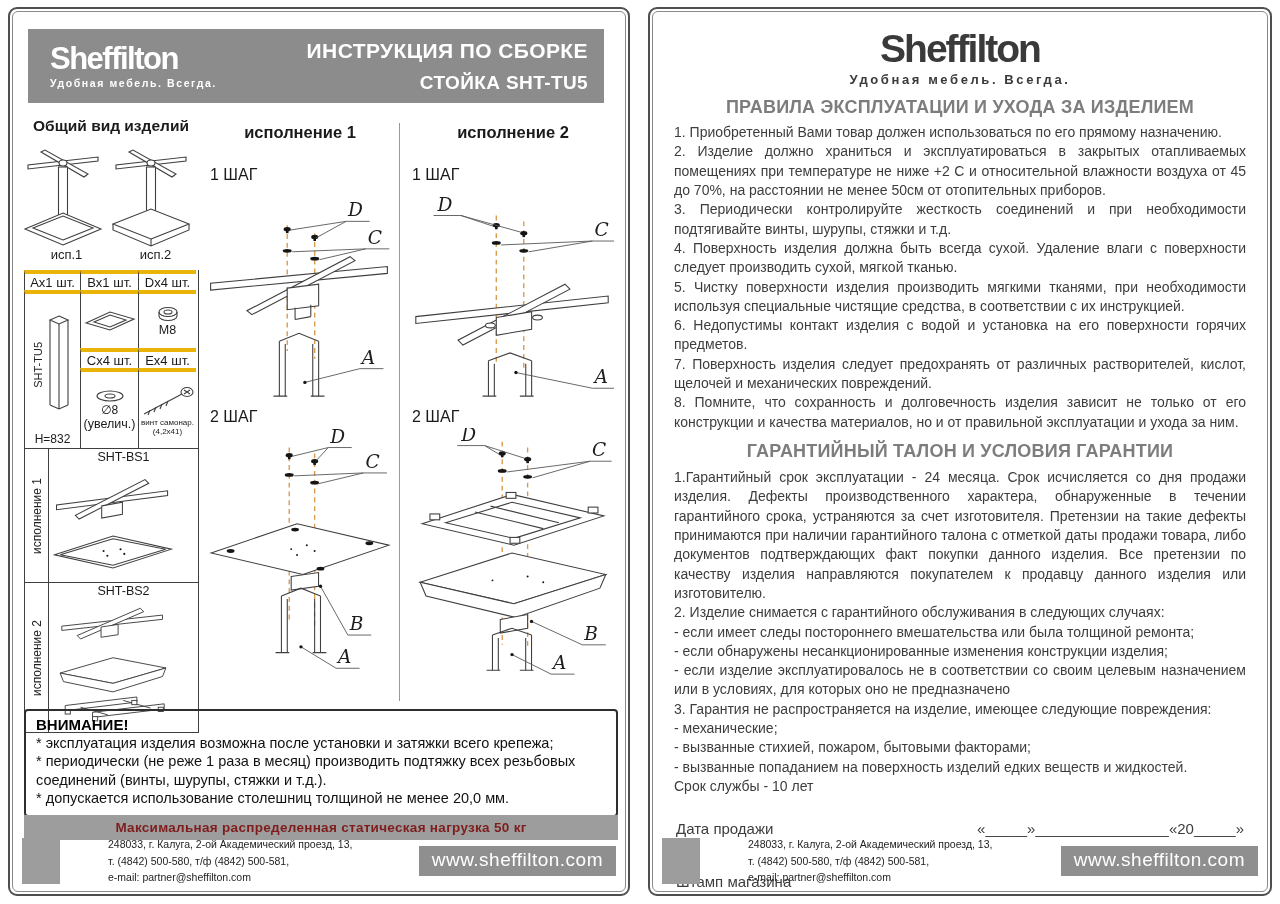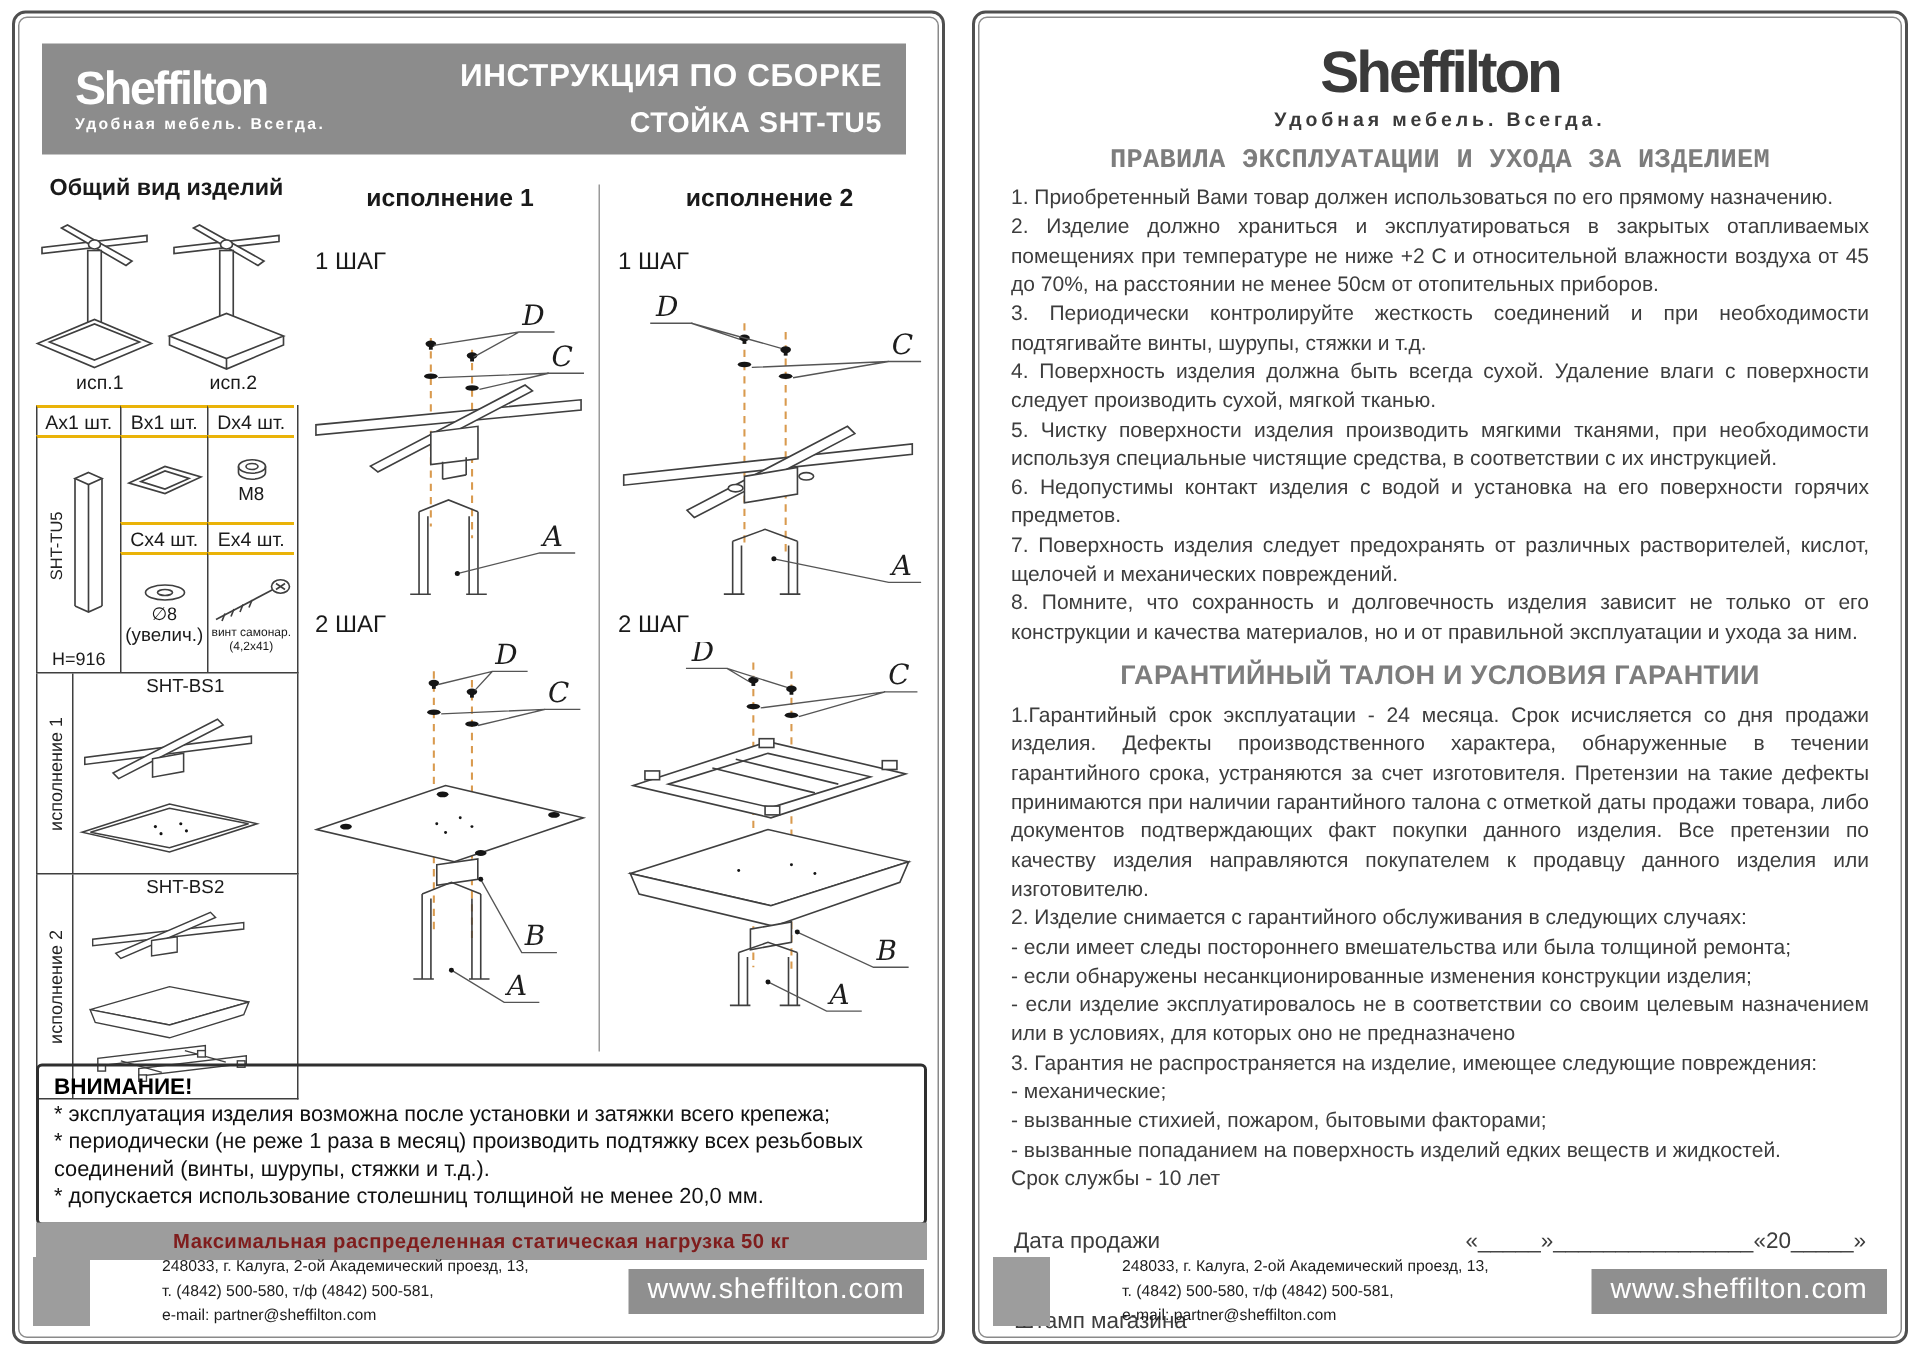--- a/index.html
+++ b/index.html
@@ -23,21 +23,21 @@
   .lp-title-2 { font-size:19px; margin-top:9px; letter-spacing:0.4px; }
 
   .lp-body { position:absolute; left:12px; top:102px; width:598px; height:598px; font-size:13px; color:#1a1a1a; }
   .sb { position:absolute; left:0; top:0; width:178px; }
   .sb-h { font-size:15.5px; font-weight:bold; text-align:center; margin:6px 0 2px; }
   .sb-labels { display:flex; justify-content:space-around; font-size:13px; margin-top:-2px; }
 
   .pgrid { margin-top:8px; margin-left:2px; width:175px; display:grid;
            grid-template-columns:56px 58px 58px; grid-template-rows:20px 58px 20px 80px;
            border-right:1px solid #3f3f3f; border-bottom:1px solid #3f3f3f; font-size:12.5px; }
-  .pgrid > div { border-left:1px solid #3f3f3f; border-top:2px solid #eab308;
+  .pgrid > div { border-left:1px solid #3f3f3f; border-top:4px solid #eab308;
                  display:flex; flex-direction:column; align-items:center; justify-content:center; text-align:center; }
   .pg-h { font-size:13px; }
   .pg-a { grid-row:2 / span 3; justify-content:space-between; padding:3px 0 2px; position:relative; }
   .pg-a-row { display:flex; align-items:center; gap:1px; flex:1; }
   .vtext { writing-mode:vertical-rl; transform:rotate(180deg); font-size:11px; color:#222; }
   .pg-small { font-size:8px; line-height:1.15; }
   .pg-dim { font-size:12px; }
 
   .side-sec { display:flex; width:175px; margin-left:2px; border:1px solid #3f3f3f; border-top:none; }
   .side-strip { width:24px; border-right:1px solid #3f3f3f; display:flex; align-items:center; justify-content:center; }
@@ -71,21 +71,21 @@
   .pfooter { position:absolute; left:12px; bottom:9px; right:12px; height:48px; display:flex; align-items:center; }
   .f-square { width:38px; height:46px; background:#9d9d9d; flex:0 0 auto; }
   .f-addr { margin-left:48px; font-size:10.5px; line-height:1.6; color:#1d1d1d; }
   .f-www { margin-left:auto; background:#8f8f8f; color:#fff; font-size:19px; padding:4px 13px 7px; line-height:1; letter-spacing:0.5px; }
 
   
   .rp-logo { text-align:center; margin-top:20px; color:#3a3a3a; }
   .rp-logo .logo-word { font-size:39px; letter-spacing:-2px; }
   .rp-logo .logo-tag { font-size:13px; letter-spacing:2.6px; margin-top:4px; }
   .rp-h { text-align:center; font-size:18px; font-weight:bold; color:#7d7d7d; letter-spacing:0.2px; }
-  .rp-h.rules-h { margin:10px 0 5px;font-family:Liberation Mono, monospace; }
+  .rp-h.rules-h { margin:10px 0 5px; }
   .rp-h.warr-h { margin:9px 0 6px; }
   .rp-text { margin:0 24px; color:#3d3d3d; font-size:14px; line-height:1.38; }
   .rp-text p { text-align:justify; }
   .sale-row { display:flex; justify-content:space-between; margin:24px 26px 0; font-size:15px; color:#3d3d3d; }
   .stamp { margin:36px 26px 0; font-size:15px; color:#3d3d3d; }
 </style>
 </head>
 <body>
 
 <div class="canvas">
@@ -138,21 +138,21 @@
           <div class="pg-h">Dx4 шт.</div>
 
           <div class="pg-a">
             <div class="pg-a-row">
               <span class="vtext">SHT-TU5</span>
               <svg width="28" height="112" viewBox="0 0 28 104">
                 <polygon class="ln" points="14,3 23,7 14,11 5,7"></polygon>
                 <path class="lnn" d="M5,7 L5,92 M23,7 L23,92 M14,11 L14,96 M5,92 L14,96 L23,92"></path>
               </svg>
             </div>
-            <div class="pg-dim">H=916</div>
+            <div class="pg-dim">H=832</div>
           </div>
 
           <div>
             <svg width="56" height="28" viewBox="0 0 56 28">
               <polygon class="ln" points="4,16 28,5 52,12 28,23"></polygon>
               <polygon class="lnn" points="12,15 28,8 44,13 28,20"></polygon>
             </svg>
           </div>
 
           <div>

